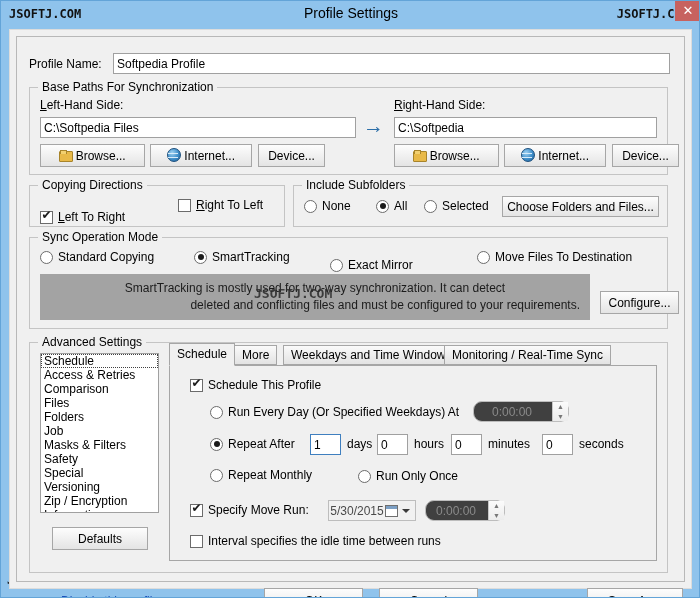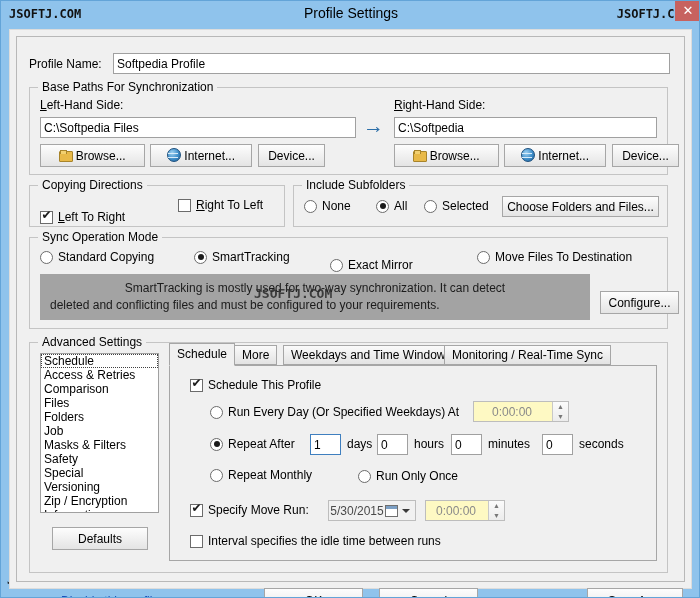--- a/index.html
+++ b/index.html
@@ -278,21 +278,21 @@
   
   .spin {
     position: absolute;
     box-sizing: border-box;
     border: 1px solid #a0a0a0;
     background: #ffffff;
     height: 21px;
     display: flex;
     align-items: center;
   }
-  .spin.disabled { background: #fef9c3; color: #8a8a8a; border-color: #bdbdbd; }
+  .spin.disabled { background: #404040; color: #8a8a8a; border-color: #bdbdbd; border-radius: 9px; }
   .spin .val {
     flex: 1;
     text-align: center;
     font-size: 12px;
     padding-right: 2px;
   }
   .spin .arrows {
     width: 16px;
     height: 19px;
     box-sizing: border-box;
@@ -451,21 +451,21 @@
           <span class="radio"></span>
           <span class="ctl-label">Exact Mirror</span>
         </div>
         <div class="ctl" style="left:447px; top:12px;">
           <span class="radio"></span>
           <span class="ctl-label">Move Files To Destination</span>
         </div>
 
         <div class="infopanel" style="left:10px; top:36px; width:550px; height:46px;">
           <div style="text-align:center;">SmartTracking is mostly used for two-way synchronization. It can detect</div>
-          <div style="text-align:left;">deleted and conflicting files and must be configured to your requirements.</div>
+          <div style="text-align:right;">deleted and conflicting files and must be configured to your requirements.</div>
         </div>
         <button class="btn" style="left:570px; top:53px; width:79px; height:23px;">Configure...</button>
       </div>
 
       <div class="group" style="left:12px; top:305px; width:639px; height:231px;">
         <div class="group-title">Advanced Settings</div>
 
         <div class="listbox" style="left:10px; top:10px; width:119px; height:160px;">
           <div class="item selected">Schedule</div>
           <div class="item">Access &amp; Retries</div>

